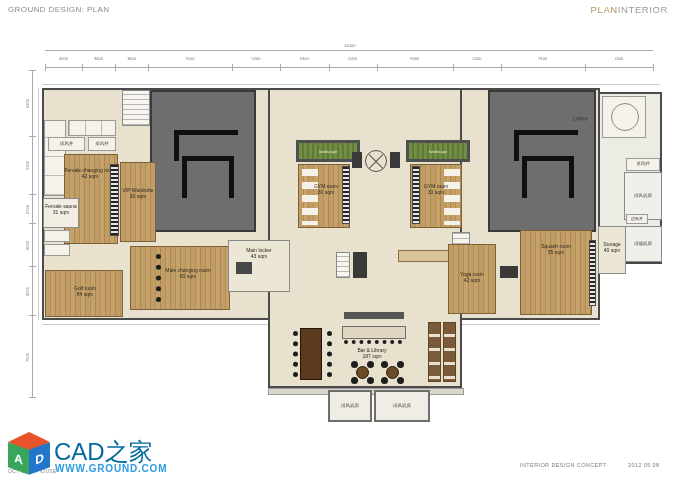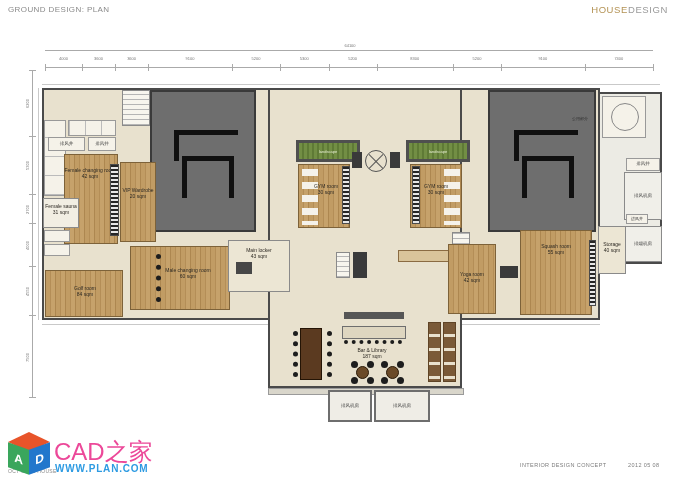--- a/index.html
+++ b/index.html
@@ -55,32 +55,32 @@
   .bar-counter{background:#ded6c0;border:1px solid #6e6e6e;box-sizing:border-box}
   .shelf{background:#565656}
   .rtable{background:#6b4a28;border:1px solid #2a1a08;border-radius:50%;
           box-shadow:-8px -8px 0 -3px #1d1d1d,8px -8px 0 -3px #1d1d1d,-8px 8px 0 -3px #1d1d1d,8px 8px 0 -3px #1d1d1d}
   .lounge{background:repeating-linear-gradient(180deg,#7a5a38 0 11px,#e8e1ce 11px 14px);border:1px solid #5f4426;box-sizing:border-box}
   .bench{background:#d9c49a;border:1px solid #8a6b42;box-sizing:border-box}
   .door-ring{border:1px solid #555;border-radius:50%;box-sizing:border-box}
   .door-wing{background:#555;width:20px;height:1px;position:absolute;left:0;top:10px}
   .stair-circ{border:1px solid #888;border-radius:50%;box-sizing:border-box}
   
-  .wm-title{font-size:24px;color:#ec4899}
+  .wm-title{font-size:24px;color:#0369a1}
   .wm-url{font-size:10px;font-weight:bold;color:#2e9be2;letter-spacing:.8px}
   .cube-top{background:#e8542a;clip-path:polygon(50% 0,100% 50%,50% 100%,0 50%)}
   .cube-left{background:#3aa65c;transform:skewY(20deg);color:#fff;font-weight:bold;font-size:12px;display:flex;align-items:center;justify-content:center}
   .cube-right{background:#2277cc;transform:skewY(-20deg);color:#fff;font-weight:bold;font-size:12px;display:flex;align-items:center;justify-content:center}
 </style>
 </head>
 <body>
 
 <div class="abs sheet-title" style="left:8px;top:5px">GROUND DESIGN: PLAN</div>
 <div class="abs brand" style="right:7px;top:4px">
-  <span class="gold">HOUSE</span><span class="gray">DESIGN</span>
+  <span class="gold">PLAN</span><span class="gray">INTERIOR</span>
 </div>
 
 <div class="abs" style="left:45px;top:50px;width:608px;border-bottom:1px solid #aaa"></div>
 <div class="abs dimnum" style="left:330px;top:43px;width:40px">64100</div>
 <div class="abs dimrow" style="left:45px;top:56px;width:608px;height:11px">
   <div class="seg" style="width:6.061%">
       <div class="dimnum">4000</div>
     </div>
   <div class="seg" style="width:5.455%">
       <div class="dimnum">3600</div>
@@ -314,16 +314,16 @@
 <div class="abs" style="left:6px;top:432px;width:46px;height:46px;z-index:5">
   <div class="abs cube-top" style="left:2px;top:0;width:42px;height:20px"></div>
   <div class="abs cube-left" style="left:2px;top:14px;width:21px;height:25px">
     <span>A</span>
   </div>
   <div class="abs cube-right" style="left:23px;top:14px;width:21px;height:25px">
     <span>D</span>
   </div>
 </div>
 <div class="abs wm-title" style="left:54px;top:436px;z-index:5">CAD之家</div>
-<div class="abs wm-url" style="left:55px;top:463px;z-index:5">WWW.PLAN.COM</div>
+<div class="abs wm-url" style="left:55px;top:463px;z-index:5">WWW.GROUND.COM</div>
 
 <div class="abs foot-right" style="left:520px;top:462px">INTERIOR DESIGN CONCEPT</div>
 <div class="abs foot-right" style="left:628px;top:462px">2012 05 08</div>
 
 </body></html>

